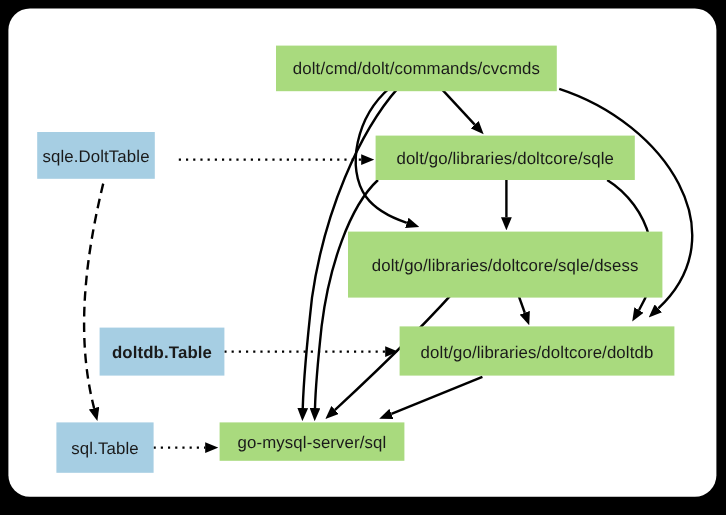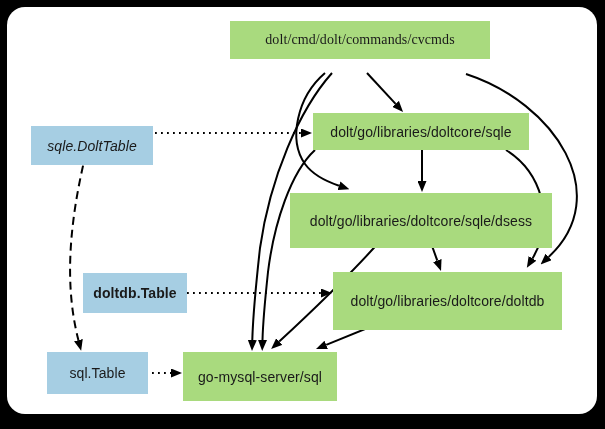--- a/index.html
+++ b/index.html
@@ -33,28 +33,28 @@
     position: absolute;
     display: flex; align-items: center; justify-content: center;
     font-size: 14px;
     color: var(--text, #1a1a1a);
     white-space: nowrap;
     letter-spacing: 0.1px;
   }
   .pkg  { background: var(--package-fill, #a9da7e); }
   .type { background: var(--type-fill, #a6cee3); }
 
-  .n-cvcmds        { left: 230px; top: 21px;  width: 260px; height: 38px; font-family: Liberation Serif, serif; }
+  .n-cvcmds        { left: 230px; top: 38px;  width: 234px; height: 38px; }
   .n-sqle          { left: 313px; top: 113px; width: 216px; height: 37px; }
-  .n-sqle-dolttable{ left: 31px;  top: 126px; width: 122px; height: 39px; font-style: italic; }
+  .n-sqle-dolttable{ left: 31px;  top: 110px; width: 98px; height: 39px; }
   .n-dsess         { left: 290px; top: 193px; width: 262px; height: 55px; }
   .n-doltdb-table  { left: 83px;  top: 273px; width: 104px; height: 40px; font-weight: bold; }
-  .n-doltdb        { left: 333px; top: 272px; width: 229px; height: 58px; }
-  .n-sql-table     { left: 47px;  top: 352px; width: 101px;  height: 42px; }
-  .n-gms           { left: 183px; top: 352px; width: 154px; height: 49px; }
+  .n-doltdb        { left: 333px; top: 272px; width: 229px; height: 41px; }
+  .n-sql-table     { left: 47px;  top: 352px; width: 81px;  height: 42px; }
+  .n-gms           { left: 183px; top: 352px; width: 154px; height: 32px; }
 </style>
 </head>
 <body>
 
 <div class="canvas"></div>
 
 <svg class="edges" viewBox="0 0 605 429" xmlns="http://www.w3.org/2000/svg">
   <defs>
     <marker id="arrow" markerUnits="userSpaceOnUse" markerWidth="11" markerHeight="9" refX="0" refY="4.5" orient="auto">
       <path class="ah" d="M0,0 L11,4.5 L0,9 Z"></path>

